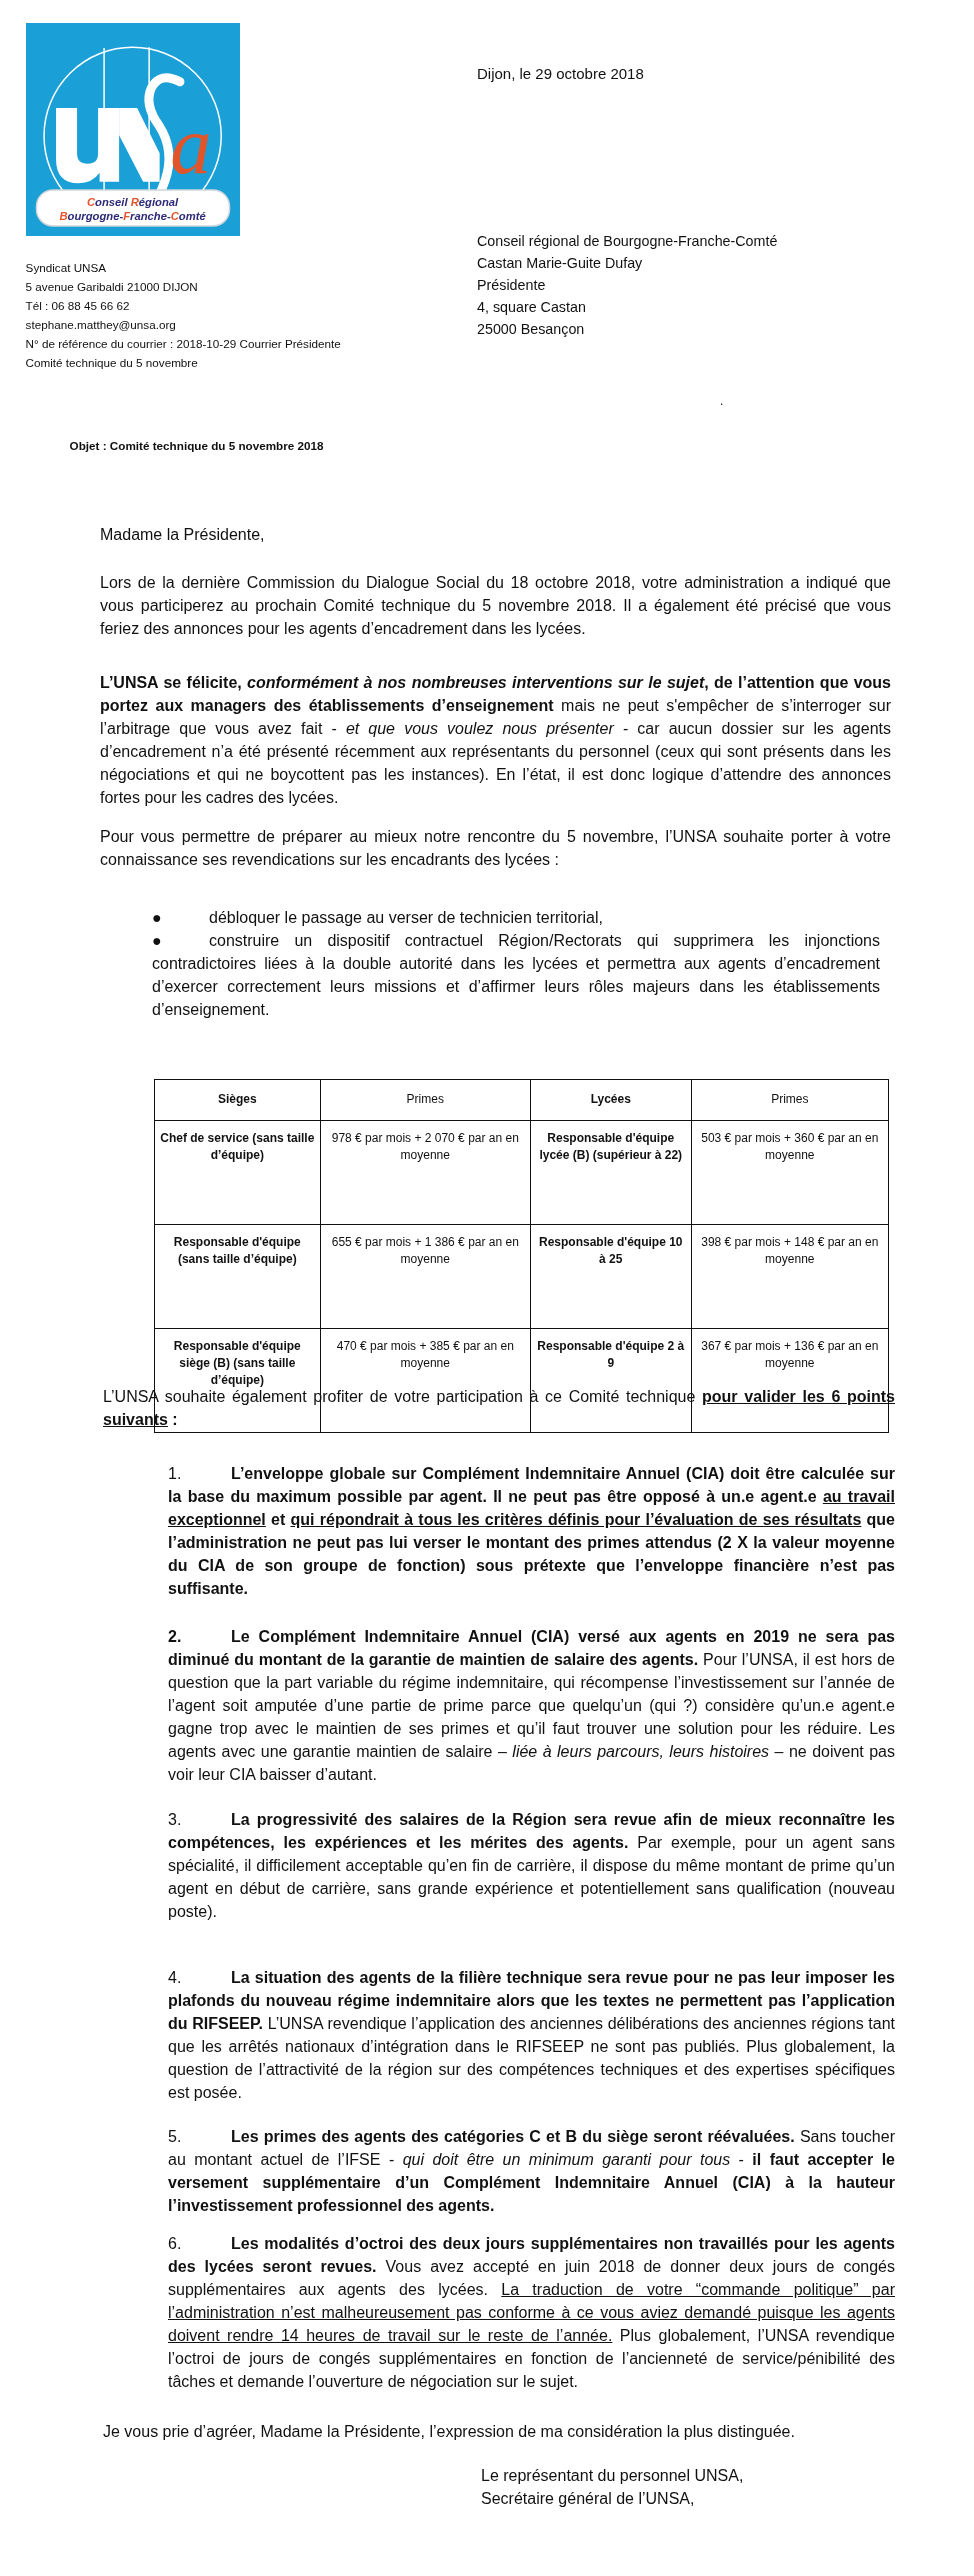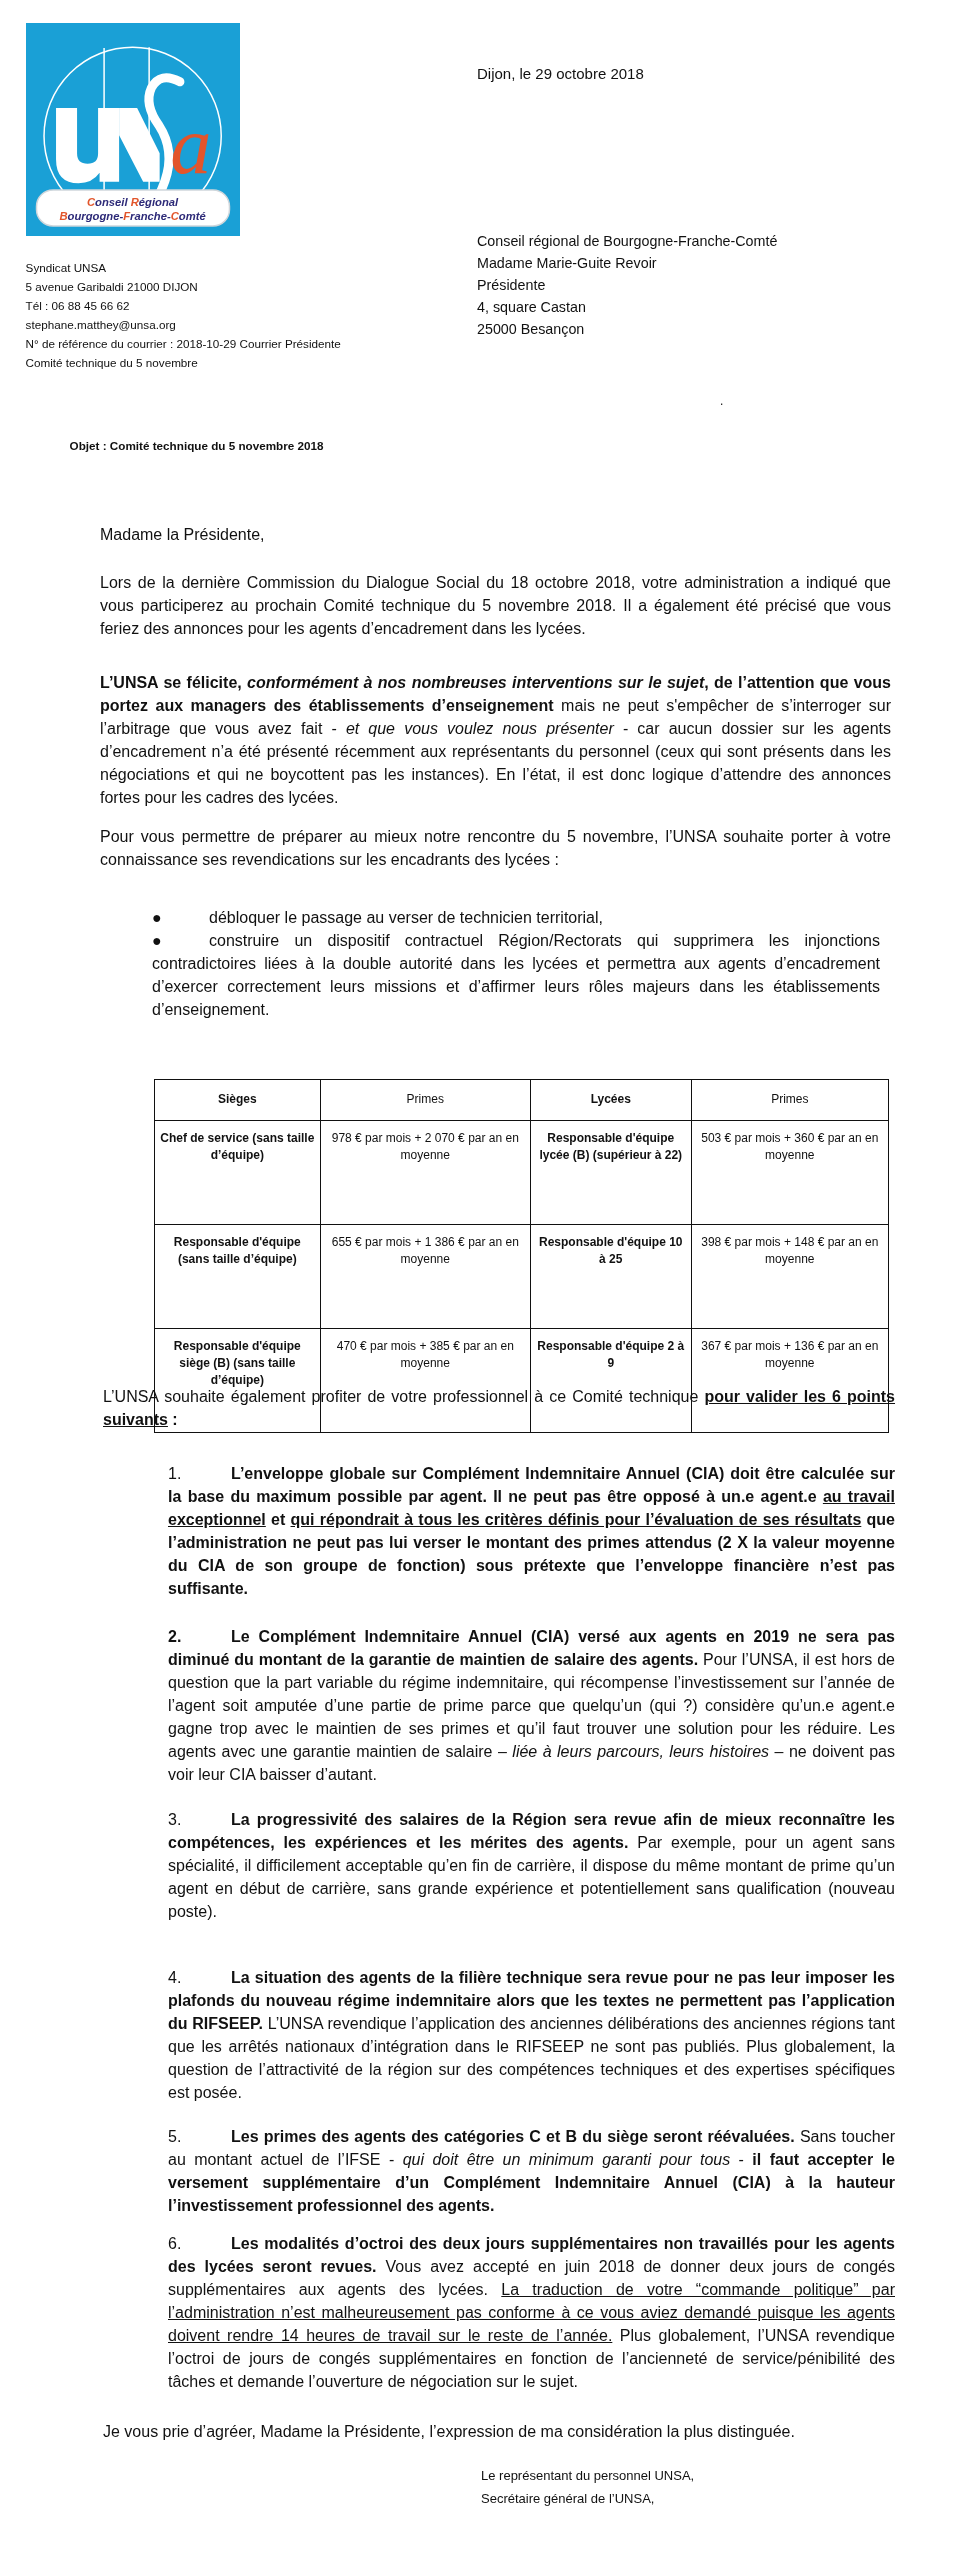--- a/index.html
+++ b/index.html
@@ -74,21 +74,21 @@
   }
   .num { display: inline-block; width: 63px; }
   #pt1 { top: 1462px; }
   #pt2 { top: 1625px; }
   #pt3 { top: 1808px; }
   #pt4 { top: 1966px; }
   #pt5 { top: 2125px; }
   #pt6 { top: 2232px; }
 
   #closing { left: 103px; top: 2423px; font-size: 16px; }
-  #signature { left: 481px; top: 2464px; font-size: 13px; line-height: 23px; }
+  #signature { left: 481px; top: 2464px; font-size: 16px; line-height: 23px; }
 </style>
 </head>
 <body>
 
 <div id="logo" class="abs">
   <svg viewBox="0 0 285 283">
     <rect width="285" height="283" fill="#1aa0d6"></rect>
     <circle cx="142" cy="150" r="118" fill="none" stroke="#ffffff" stroke-width="2"></circle>
     <line x1="104" y1="33" x2="104" y2="268" stroke="#fff" stroke-width="2"></line>
     <line x1="164" y1="32" x2="164" y2="268" stroke="#fff" stroke-width="2"></line>
@@ -113,21 +113,21 @@
   <div>Tél : 06 88 45 66 62</div>
   <div>stephane.matthey@unsa.org</div>
   <div>N° de référence du courrier : 2018-10-29 Courrier Présidente</div>
   <div>Comité technique du 5 novembre</div>
 </div>
 
 <div id="date" class="abs">Dijon, le 29 octobre 2018</div>
 
 <div id="recipient" class="abs">
   <div>Conseil régional de Bourgogne-Franche-Comté</div>
-  <div>Madame Marie-Guite Revoir</div>
+  <div>Castan Marie-Guite Dufay</div>
   <div>Présidente</div>
   <div>4, square Castan</div>
   <div>25000 Besançon</div>
 </div>
 
 <div id="dot" class="abs">.</div>
 
 <div id="objet" class="abs">Objet : Comité technique du 5 novembre 2018</div>
 
 <div id="greeting" class="para">Madame la Présidente,</div>
@@ -171,21 +171,21 @@
   </tr>
   <tr style="height:104px">
     <td class="bold">Responsable d'équipe siège (B) (sans taille d’équipe)</td>
     <td>470 € par mois +  385 € par an en moyenne</td>
     <td class="bold">Responsable d'équipe 2 à 9</td>
     <td>367 € par mois  +  136 € par an en moyenne</td>
   </tr>
 </tbody>
   </table>
 
-<div id="p4" class="para"><span>L’UNSA souhaite également profiter de votre professionnel à ce Comité technique </span><b class="u">pour valider les 6 points suivants</b><b> :</b></div>
+<div id="p4" class="para"><span>L’UNSA souhaite également profiter de votre participation à ce Comité technique </span><b class="u">pour valider les 6 points suivants</b><b> :</b></div>
 
 <div id="pt1" class="point"><span class="num">1.</span><b>L’enveloppe globale sur Complément Indemnitaire Annuel (CIA) doit être calculée sur la base du maximum possible par agent. Il ne peut pas être opposé à un.e agent.e </b><b class="u">au travail exceptionnel</b><b> et </b><b class="u">qui répondrait à tous les critères définis pour l’évaluation de ses résultats</b><b> que l’administration ne peut pas lui verser le montant des primes attendus (2 X la valeur moyenne du CIA de son groupe de fonction) sous prétexte que l’enveloppe financière n’est pas suffisante.</b></div>
 
 <div id="pt2" class="point"><b class="num">2.</b><b>Le Complément Indemnitaire Annuel (CIA) versé aux agents en 2019 ne sera pas diminué du montant de la garantie de maintien de salaire des agents.</b><span> Pour l’UNSA, il est hors de question que la part variable du régime indemnitaire, qui récompense l’investissement sur l’année de l’agent soit amputée d’une partie de prime parce que quelqu’un (qui ?) considère qu’un.e agent.e gagne trop avec le maintien de ses primes et qu’il faut trouver une solution pour les réduire. Les agents avec une garantie maintien de salaire – </span><i>liée à leurs parcours, leurs histoires</i><span> – ne doivent pas voir leur CIA baisser d’autant.</span></div>
 
 <div id="pt3" class="point"><span class="num">3.</span><b>La progressivité des salaires de la Région sera revue afin de mieux reconnaître les compétences, les expériences et les mérites des agents.</b><span> Par exemple, pour un agent sans spécialité, il difficilement acceptable qu’en fin de carrière, il dispose du même montant de prime qu’un agent en début de carrière, sans grande expérience et potentiellement sans qualification (nouveau poste).</span></div>
 
 <div id="pt4" class="point"><span class="num">4.</span><b>La situation des agents de la filière technique sera revue pour ne pas leur imposer les plafonds du nouveau régime indemnitaire alors que les textes ne permettent pas l’application du RIFSEEP.</b><span> L’UNSA revendique l’application des anciennes délibérations des anciennes régions tant que les arrêtés nationaux d’intégration dans le RIFSEEP ne sont pas publiés. Plus globalement, la question de l’attractivité de la région sur des compétences techniques et des expertises spécifiques est posée.</span></div>
 
 <div id="pt5" class="point"><span class="num">5.</span><b>Les primes des agents des catégories C et B du siège seront réévaluées.</b><span> Sans toucher au montant actuel de l’IFSE - </span><i>qui doit être un minimum garanti pour tous</i><span> - </span><b>il faut accepter le versement supplémentaire d’un Complément Indemnitaire Annuel (CIA) à la hauteur l’investissement professionnel des agents.</b></div>

